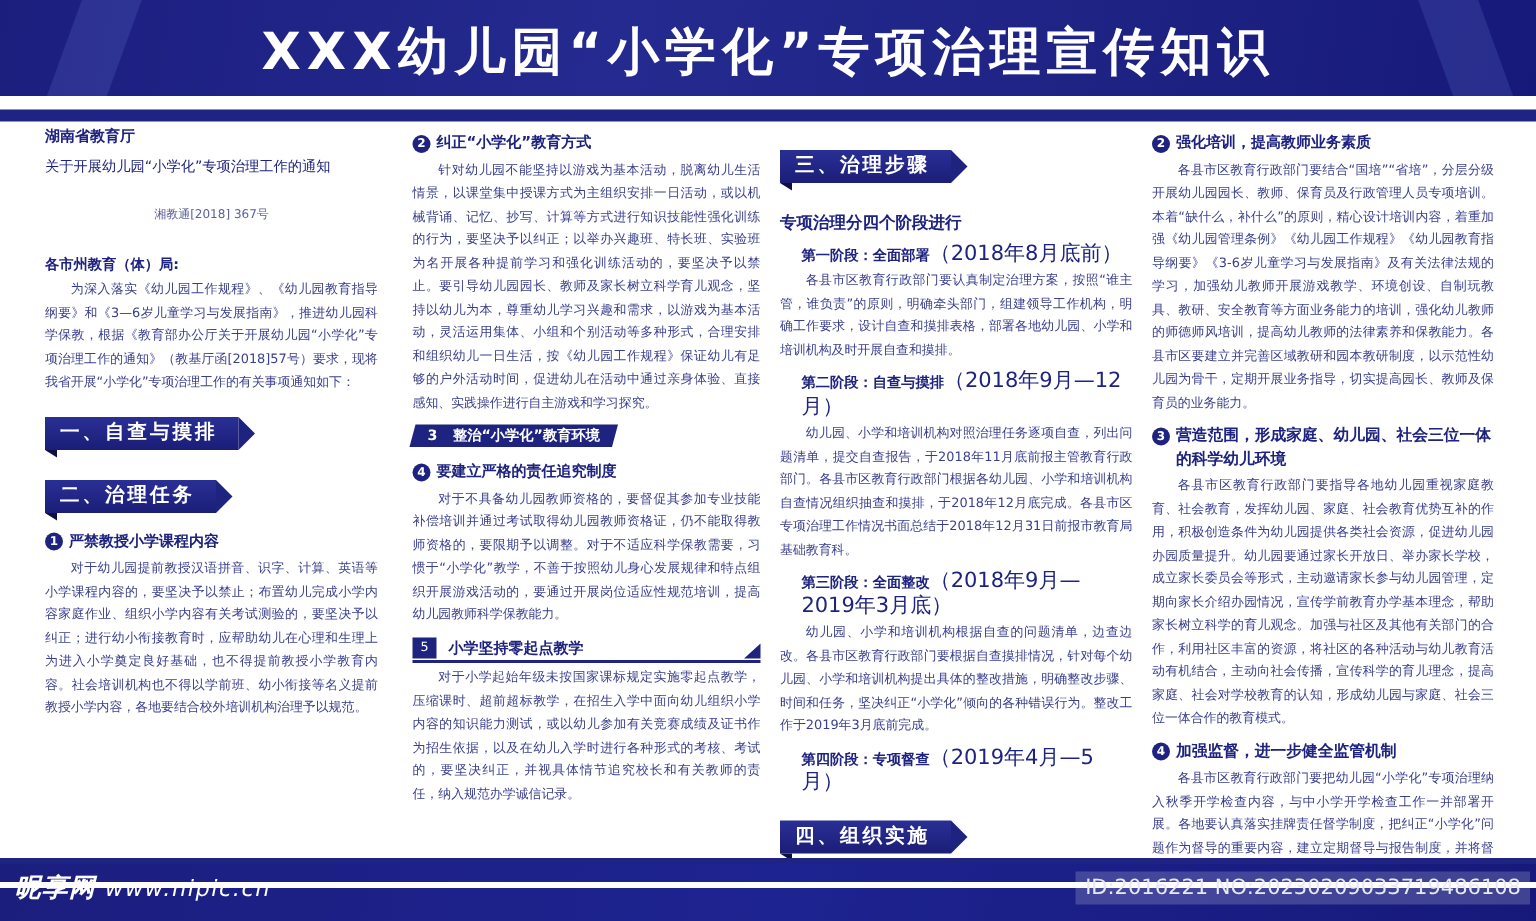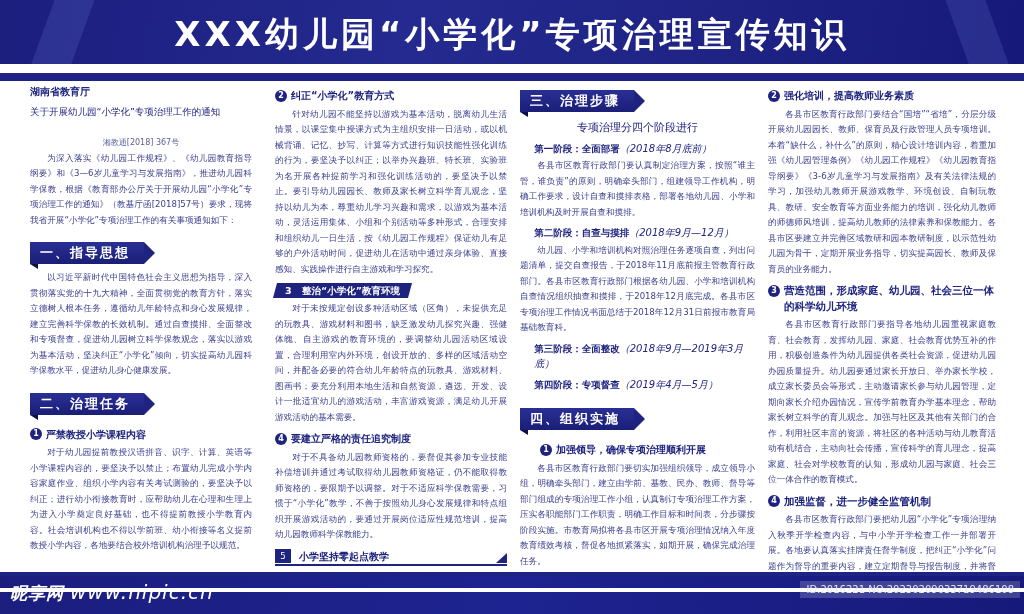--- a/index.html
+++ b/index.html
@@ -53,96 +53,96 @@
     height: 15px; padding: 0 10px; transform: skewX(-15deg); margin: 6px 0 3px 0;
   }
   .num-slant span { transform: skewX(15deg); display: inline-block; }
   .num-slant .n { margin-right: 10px; }
   .num-box-row { display: flex; align-items: center; border-bottom: 2px solid #1e237f; margin: 6px 0 3px 0; position: relative; }
   .num-box { background: #1e237f; color: #fff; font-size: 8.5px; width: 16px; height: 14px; line-height: 14px; text-align: center; margin-right: 8px; }
   .num-box-row .lbl { font-weight: bold; font-size: 10px; color: #1e237f; }
   .num-box-row .tri { position: absolute; right: 0; bottom: 1px; width: 0; height: 0; border-left: 11px solid transparent; border-bottom: 10px solid #1e237f; }
 
   .phase-h { font-weight: bold; font-size: 9.5px; color: #1e237f; margin: 5px 0 2px 1.5em; }
-  .phase-h .dt { font-weight: normal; font-size: 10px; font-style: italic; }
-  .center-h { text-align: center; font-weight: normal; font-size: 11px; color: #1e237f; margin: 2px 0 2px 0; }
+  .phase-h .dt { font-weight: normal; font-size: 14px; }
+  .center-h { font-weight: bold; font-size: 11px; color: #1e237f; margin: 13px 0 2px 0; }
 
   .bottom-band { position: absolute; left: 0; top: 576px; width: 1024px; height: 38px; background: linear-gradient(100deg,#1c1e7e,#1d2390 50%,#17197a); }
   .watermark-left { position: absolute; left: 10px; top: 580px; color: #fff; font-weight: bold; font-style: italic; font-size: 17px; letter-spacing: 1px; }
-  .watermark-left .url { font-weight: normal; font-size: 20px; margin-left: 6px; }
-  .watermark-right { position: absolute; right: 4px; top: 581px; background: rgba(255,255,255,0.18); color: #e8e8f4; font-size: 10px; padding: 3px 6px; }
+  .watermark-left .url { font-weight: normal; font-size: 15px; margin-left: 6px; }
+  .watermark-right { position: absolute; right: 4px; top: 581px; background: rgba(255,255,255,0.18); color: #e8e8f4; font-size: 14px; padding: 3px 6px; }
 </style>
 </head>
 <body>
 
 <div class="header">
   <div class="streak" style="left:40px;"></div>
   <div class="streak" style="left:960px; transform:skewX(20deg);"></div>
   <div class="title">XXX幼儿园“小学化”专项治理宣传知识</div>
 </div>
 <div class="stripe-white" style="top:68px;"></div>
 <div class="stripe-blue" style="top:73px; height:8px;"></div>
 
 <div class="content">
 
   <div class="col" style="left:30px; width:222px;">
     <div class="notice-org">湖南省教育厅</div>
     <div class="notice-title">关于开展幼儿园“小学化”专项治理工作的通知</div>
     <div class="notice-num">湘教通[2018] 367号</div>
+    <div class="salutation">各市州教育（体）局:</div>
     <p>为深入落实《幼儿园工作规程》、《幼儿园教育指导纲要》和《3—6岁儿童学习与发展指南》，推进幼儿园科学保教，根据《教育部办公厅关于开展幼儿园“小学化”专项治理工作的通知》（教基厅函[2018]57号）要求，现将我省开展“小学化”专项治理工作的有关事项通知如下：</p>
 
-    <div class="section-tag">一、指导思想</div>
-    <p>以习近平新时代中国特色社会主义思想为指导，深入贯彻落实党的十九大精神，全面贯彻党的教育方针，落实立德树人根本任务，遵循幼儿年龄特点和身心发展规律，建立完善科学保教的长效机制。通过自查摸排、全面整改和专项督查，促进幼儿园树立科学保教观念，落实以游戏为基本活动，坚决纠正“小学化”倾向，切实提高幼儿园科学保教水平，促进幼儿身心健康发展。</p>
+    <div class="section-tag">一、自查与摸排</div>
 
     <div class="section-tag">二、治理任务</div>
     <div class="sub-h">
       <span class="num-circle">1</span>
       <span>严禁教授小学课程内容</span>
     </div>
     <p>对于幼儿园提前教授汉语拼音、识字、计算、英语等小学课程内容的，要坚决予以禁止；布置幼儿完成小学内容家庭作业、组织小学内容有关考试测验的，要坚决予以纠正；进行幼小衔接教育时，应帮助幼儿在心理和生理上为进入小学奠定良好基础，也不得提前教授小学教育内容。社会培训机构也不得以学前班、幼小衔接等名义提前教授小学内容，各地要结合校外培训机构治理予以规范。</p>
   </div>
 
   <div class="col" style="left:275px; width:232px;">
     <div class="sub-h" style="margin-top:4px;">
       <span class="num-circle">2</span>
       <span>纠正“小学化”教育方式</span>
     </div>
     <p>针对幼儿园不能坚持以游戏为基本活动，脱离幼儿生活情景，以课堂集中授课方式为主组织安排一日活动，或以机械背诵、记忆、抄写、计算等方式进行知识技能性强化训练的行为，要坚决予以纠正；以举办兴趣班、特长班、实验班为名开展各种提前学习和强化训练活动的，要坚决予以禁止。要引导幼儿园园长、教师及家长树立科学育儿观念，坚持以幼儿为本，尊重幼儿学习兴趣和需求，以游戏为基本活动，灵活运用集体、小组和个别活动等多种形式，合理安排和组织幼儿一日生活，按《幼儿园工作规程》保证幼儿有足够的户外活动时间，促进幼儿在活动中通过亲身体验、直接感知、实践操作进行自主游戏和学习探究。</p>
 
     <div class="num-slant">
       <span class="n">3</span>
       <span>整治“小学化”教育环境</span>
     </div>
-    <p>对于未按规定创设多种活动区域（区角），未提供充足的玩教具、游戏材料和图书，缺乏激发幼儿探究兴趣、强健体魄、自主游戏的教育环境的，要调整幼儿园活动区域设置，合理利用室内外环境，创设开放的、多样的区域活动空间，并配备必要的符合幼儿年龄特点的玩教具、游戏材料、图画书；要充分利用本地生活和自然资源，遴选、开发、设计一批适宜幼儿的游戏活动，丰富游戏资源，满足幼儿开展游戏活动的基本需要。</p>
 
     <div class="sub-h">
       <span class="num-circle">4</span>
       <span>要建立严格的责任追究制度</span>
     </div>
     <p>对于不具备幼儿园教师资格的，要督促其参加专业技能补偿培训并通过考试取得幼儿园教师资格证，仍不能取得教师资格的，要限期予以调整。对于不适应科学保教需要，习惯于“小学化”教学，不善于按照幼儿身心发展规律和特点组织开展游戏活动的，要通过开展岗位适应性规范培训，提高幼儿园教师科学保教能力。</p>
 
     <div class="num-box-row">
       <span class="num-box">5</span>
       <span class="lbl">小学坚持零起点教学</span>
       <span class="tri"></span>
     </div>
     <p>对于小学起始年级未按国家课标规定实施零起点教学，压缩课时、超前超标教学，在招生入学中面向幼儿组织小学内容的知识能力测试，或以幼儿参加有关竞赛成绩及证书作为招生依据，以及在幼儿入学时进行各种形式的考核、考试的，要坚决纠正，并视具体情节追究校长和有关教师的责任，纳入规范办学诚信记录。</p>
   </div>
 
   <div class="col" style="left:520px; width:235px;">
-    <div class="section-tag" style="margin-top:6px;text-align:center;">三、治理步骤</div>
+    <div class="section-tag" style="margin-top:16px;text-align:center;">三、治理步骤</div>
     <div class="center-h">专项治理分四个阶段进行</div>
 
     <div class="phase-h"><span>第一阶段：全面部署</span><span class="dt">（2018年8月底前）</span></div>
     <p>各县市区教育行政部门要认真制定治理方案，按照“谁主管，谁负责”的原则，明确牵头部门，组建领导工作机构，明确工作要求，设计自查和摸排表格，部署各地幼儿园、小学和培训机构及时开展自查和摸排。</p>
 
     <div class="phase-h"><span>第二阶段：自查与摸排</span><span class="dt">（2018年9月—12月）</span></div>
     <p>幼儿园、小学和培训机构对照治理任务逐项自查，列出问题清单，提交自查报告，于2018年11月底前报主管教育行政部门。各县市区教育行政部门根据各幼儿园、小学和培训机构自查情况组织抽查和摸排，于2018年12月底完成。各县市区专项治理工作情况书面总结于2018年12月31日前报市教育局基础教育科。</p>
 
     <div class="phase-h"><span>第三阶段：全面整改</span><span class="dt">（2018年9月—2019年3月底）</span></div>
+    <p>幼儿园、小学和培训机构根据自查的问题清单，边查边改。各县市区教育行政部门要根据自查摸排情况，针对每个幼儿园、小学和培训机构提出具体的整改措施，明确整改步骤、时间和任务，坚决纠正“小学化”倾向的各种错误行为。整改工作于2019年3月底前完成。</p>
 
     <div class="phase-h"><span>第四阶段：专项督查</span><span class="dt">（2019年4月—5月）</span></div>
 
     <div class="section-tag">四、组织实施</div>
     <div class="sub-h" style="margin-left:2em;">
       <span class="num-circle">1</span>
       <span>加强领导，确保专项治理顺利开展</span>
     </div>
     <p>各县市区教育行政部门要切实加强组织领导，成立领导小组，明确牵头部门，建立由学前、基教、民办、教师、督导等部门组成的专项治理工作小组，认真制订专项治理工作方案，压实各职能部门工作职责，明确工作目标和时间表，分步骤按阶段实施。市教育局拟将各县市区开展专项治理情况纳入年度教育绩效考核，督促各地抓紧落实，如期开展，确保完成治理任务。</p>
   </div>

